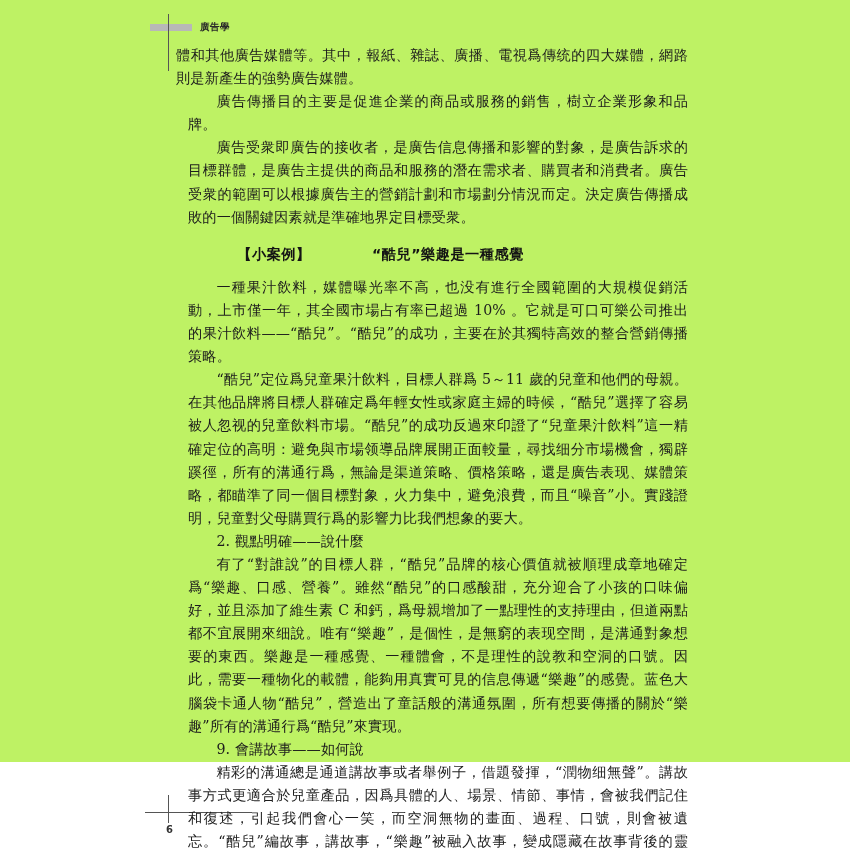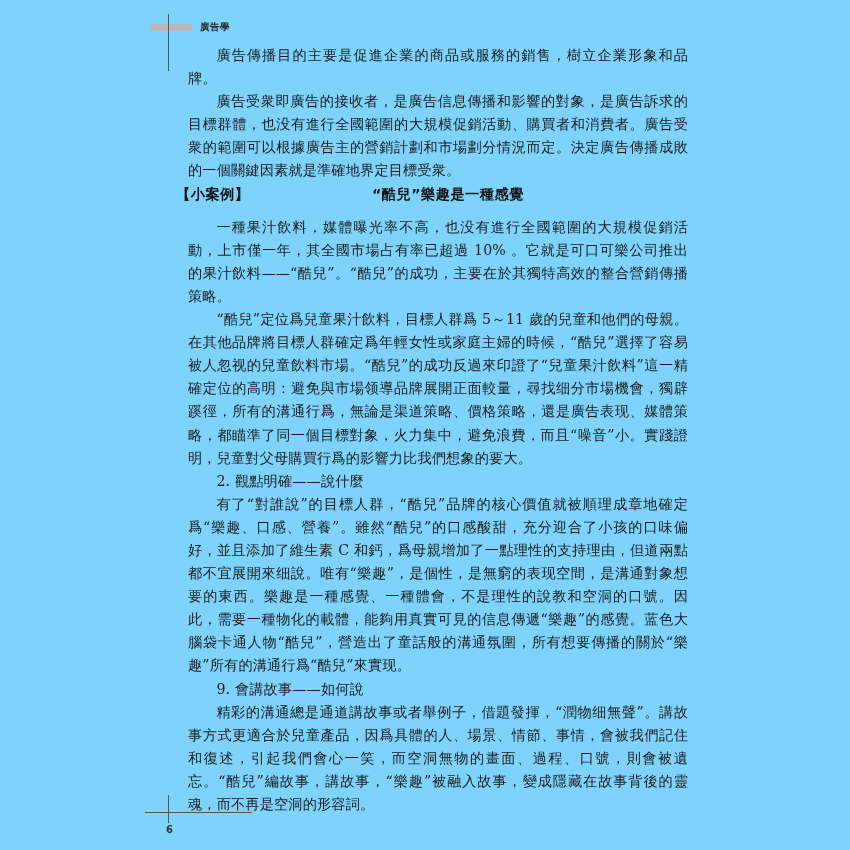--- a/index.html
+++ b/index.html
@@ -13,22 +13,22 @@
     font-family: "DejaVu Serif", "Liberation Serif", serif;
     color: #1a1a1a;
     position: relative;
     overflow: hidden;
   }
 
   #page {
     position: absolute;
     left: 0; top: 0;
     width: 850px;
-    height: 850px;
-    background: #7dd3fc;
+    height: 762px;
+    background: #bef264;
   }
 
   
   .header-row {
     position: absolute;
     left: 150px;
     top: 20px;
     width: 560px;
     height: 14px;
     display: flex;
@@ -104,26 +104,28 @@
   }
   .para.indent {
     text-indent: 2em;
     margin-left: 12px;
   }
 
   
   .case-heading {
     display: flex;
     align-items: baseline;
+    margin-top: 14px;
     margin-bottom: 10px;
     font-size: 14.2px;
     line-height: 23.1px;
     font-family: "DejaVu Sans", "Liberation Sans", sans-serif;
     font-weight: bold;
     color: #141414;
+    text-align: center;
   }
   .case-label {
     width: 196px;
     flex: none;
     letter-spacing: 0.5px;
   }
   .case-title {
     letter-spacing: 0.5px;
   }
 </style>
@@ -137,22 +139,23 @@
     <div class="header-title">廣告學</div>
   </div>
 
   <div class="rule-v-top"></div>
   <div class="rule-v-bottom"></div>
   <div class="rule-h-bottom"></div>
   <div class="page-number">6</div>
 
   <div class="content">
 
+    <p class="para">體和其他廣告媒體等。其中，報紙、雜誌、廣播、電視爲傳统的四大媒體，網路則是新產生的強勢廣告媒體。</p>
     <p class="para indent">廣告傳播目的主要是促進企業的商品或服務的銷售，樹立企業形象和品牌。</p>
-    <p class="para indent">廣告受衆即廣告的接收者，是廣告信息傳播和影響的對象，是廣告訴求的目標群體，也没有進行全國範圍的大規模促銷活動、購買者和消費者。廣告受衆的範圍可以根據廣告主的營銷計劃和市場劃分情況而定。決定廣告傳播成敗的一個關鍵因素就是準確地界定目標受衆。</p>
+    <p class="para indent">廣告受衆即廣告的接收者，是廣告信息傳播和影響的對象，是廣告訴求的目標群體，是廣告主提供的商品和服務的潛在需求者、購買者和消費者。廣告受衆的範圍可以根據廣告主的營銷計劃和市場劃分情況而定。決定廣告傳播成敗的一個關鍵因素就是準確地界定目標受衆。</p>
 
     <div class="case-heading">
       <span class="case-label">【小案例】</span>
       <span class="case-title">“酷兒”樂趣是一種感覺</span>
     </div>
 
     <p class="para indent">一種果汁飲料，媒體曝光率不高，也没有進行全國範圍的大規模促銷活動，上市僅一年，其全國市場占有率已超過 10% 。它就是可口可樂公司推出的果汁飲料——“酷兒”。“酷兒”的成功，主要在於其獨特高效的整合營銷傳播策略。</p>
     <p class="para indent">“酷兒”定位爲兒童果汁飲料，目標人群爲 5～11 歲的兒童和他們的母親。在其他品牌將目標人群確定爲年輕女性或家庭主婦的時候，“酷兒”選擇了容易被人忽视的兒童飲料市場。“酷兒”的成功反過來印證了“兒童果汁飲料”這一精確定位的高明：避免與市場领導品牌展開正面較量，尋找细分市場機會，獨辟蹊徑，所有的溝通行爲，無論是渠道策略、價格策略，還是廣告表现、媒體策略，都瞄準了同一個目標對象，火力集中，避免浪費，而且“噪音”小。實踐證明，兒童對父母購買行爲的影響力比我們想象的要大。</p>
     <p class="para indent">2. 觀點明確——說什麼</p>
     <p class="para indent">有了“對誰說”的目標人群，“酷兒”品牌的核心價值就被順理成章地確定爲“樂趣、口感、營養”。雖然“酷兒”的口感酸甜，充分迎合了小孩的口味偏好，並且添加了維生素 C 和鈣，爲母親增加了一點理性的支持理由，但道兩點都不宜展開來细說。唯有“樂趣”，是個性，是無窮的表现空間，是溝通對象想要的東西。樂趣是一種感覺、一種體會，不是理性的說教和空洞的口號。因此，需要一種物化的載體，能夠用真實可見的信息傳遞“樂趣”的感覺。蓝色大腦袋卡通人物“酷兒”，營造出了童話般的溝通氛圍，所有想要傳播的關於“樂趣”所有的溝通行爲“酷兒”來實现。</p>

